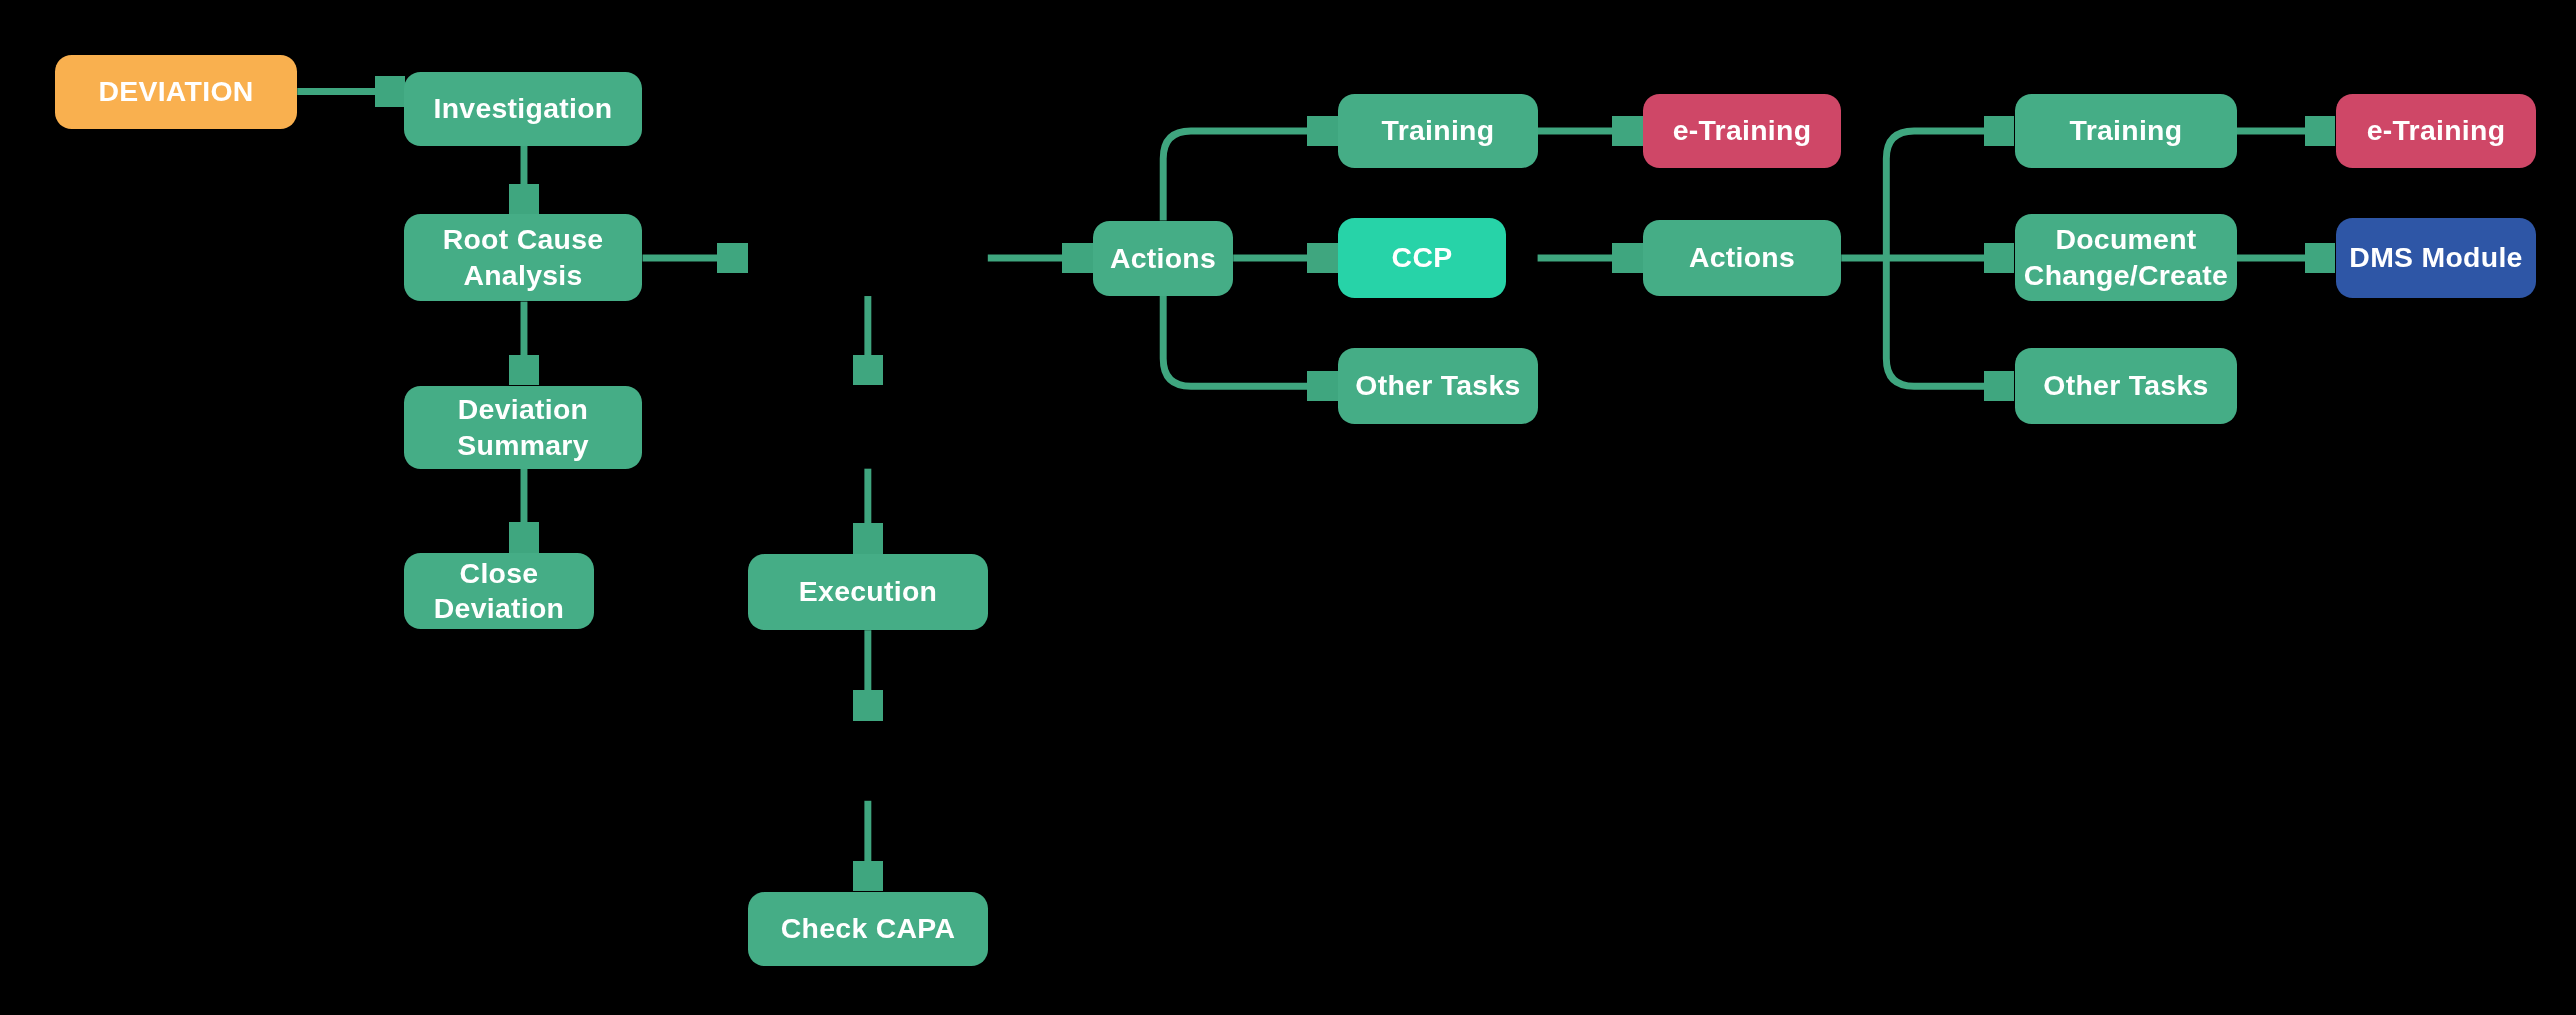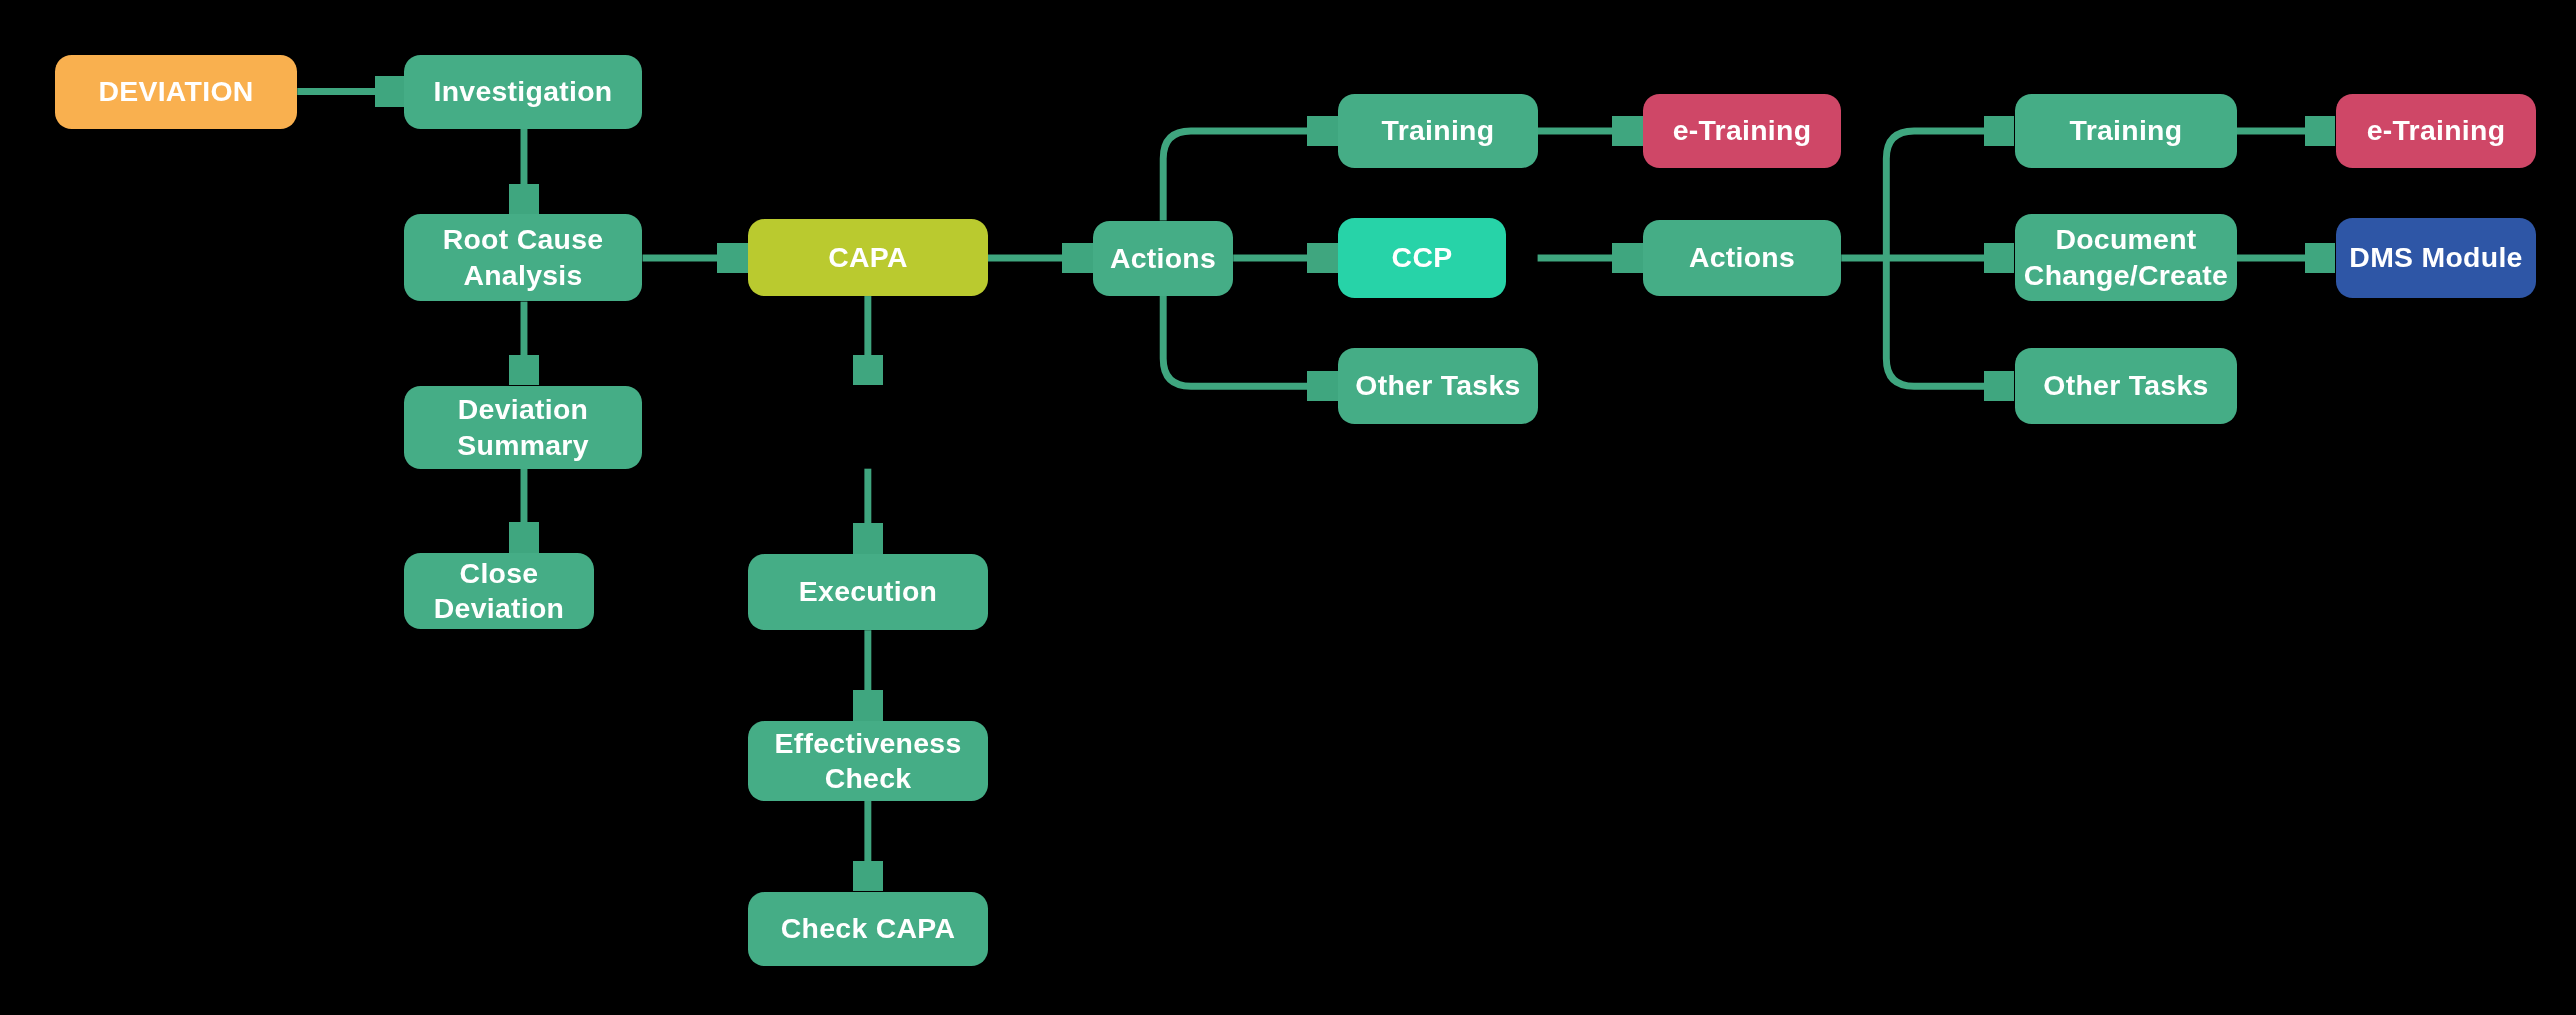--- a/index.html
+++ b/index.html
@@ -61,43 +61,36 @@
     <path d="M 2720 372 V 229 Q 2720 189 2760 189 H 2898" marker-end="url(#ah)"></path>
     <path d="M 2655 372 H 2898" marker-end="url(#ah)"></path>
     <path d="M 2720 372 V 517 Q 2720 557 2760 557 H 2898" marker-end="url(#ah)"></path>
     <path d="M 3225 189 H 3361" marker-end="url(#ah)"></path>
     <path d="M 3225 372 H 3361" marker-end="url(#ah)"></path>
   </svg>
 
   <div class="node c-orange" style="left:55px;top:55px;width:242px;height:74px;">
       <span>DEVIATION</span>
     </div>
-  <div class="node c-green" style="left:404px;top:55px;width:238px;height:74px;">
+  <div class="node c-green" style="left:404px;top:72px;width:238px;height:74px;">
       <span>Investigation</span>
     </div>
   <div class="node c-green" style="left:404px;top:214px;width:238px;height:87px;">
       <span>Root Cause
 Analysis</span>
     </div>
   <div class="node c-green" style="left:404px;top:386px;width:238px;height:83px;">
       <span>Deviation
 Summary</span>
     </div>
   <div class="node c-green" style="left:404px;top:553px;width:190px;height:76px;">
       <span>Close Deviation</span>
     </div>
-  <div class="node c-yellow" style="left:748px;top:219px;width:240px;height:77px;">
-      <span>CAPA</span>
-    </div>
   <div class="node c-green" style="left:748px;top:554px;width:240px;height:76px;">
       <span>Execution</span>
-    </div>
-  <div class="node c-green" style="left:748px;top:721px;width:240px;height:80px;">
-      <span>Effectiveness
-Check</span>
     </div>
   <div class="node c-green" style="left:748px;top:892px;width:240px;height:74px;">
       <span>Check CAPA</span>
     </div>
   <div class="node c-green" style="left:1093px;top:221px;width:140px;height:75px;">
       <span>Actions</span>
     </div>
   <div class="node c-green" style="left:1338px;top:94px;width:200px;height:74px;">
       <span>Training</span>
     </div>

